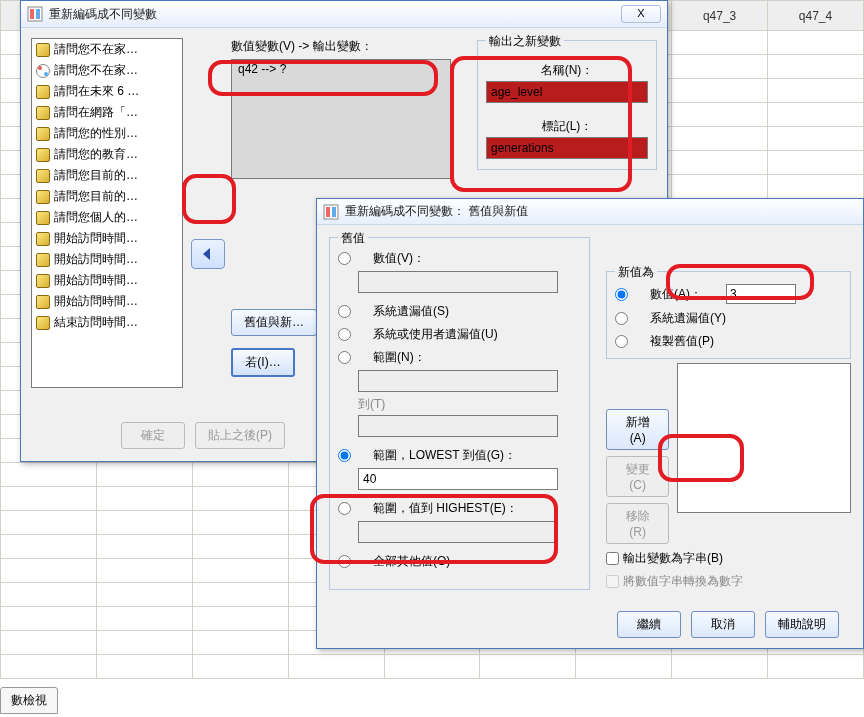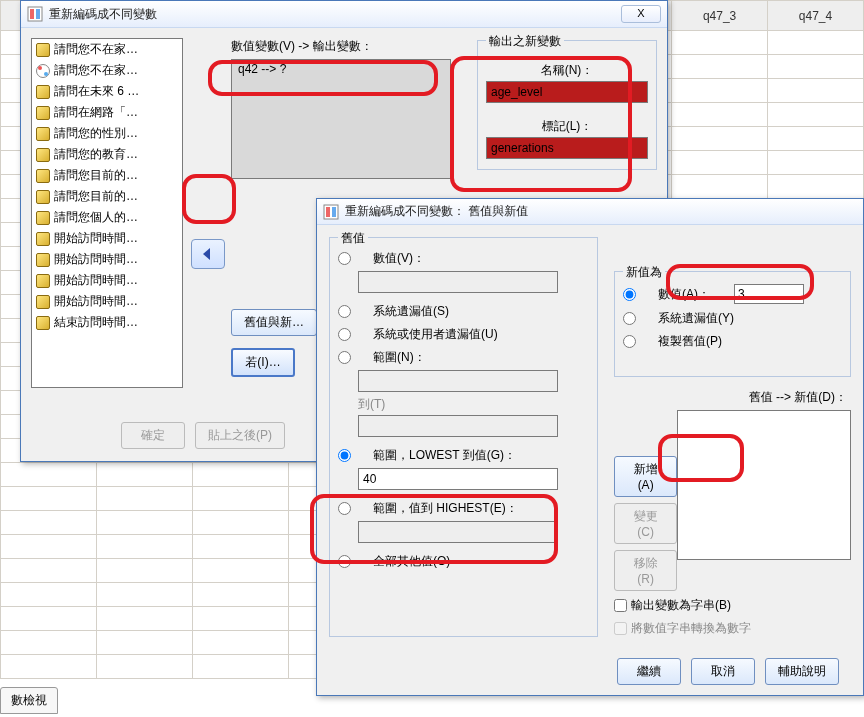--- a/index.html
+++ b/index.html
@@ -548,39 +548,38 @@
         </label>
       <input class="indent-input disabled" disabled="" style="">
 
       <label class="radio-row">
           <input type="radio" name="old" style=""> 
           <span>全部其他值(O)</span>
         </label>
     </div>
 
     <div style="flex:1; display:flex; flex-direction:column;">
-      <div class="fieldset fs-new" style="padding-bottom:24px;margin-top:36px;">
+      <div class="fieldset fs-new" style="padding-bottom:6px;margin-top:36px;">
         <span class="legend">新值為</span>
         <label class="radio-row">
             <input type="radio" name="new" checked="" style=""> 
             <span>數值(A)：</span>
             <input class="small-input" value="3" style="">
           </label>
         <label class="radio-row">
             <input type="radio" name="new" style=""> 
             <span>系統遺漏值(Y)</span>
           </label>
         <label class="radio-row">
             <input type="radio" name="new" style=""> 
             <span>複製舊值(P)</span>
           </label>
       </div>
 
-      <div style="margin-top:12px; text-align:right; padding-right:4px;">舊值 --&gt; 新值(D)：</div>
-      <div style="display:flex; ">
+      <div style="display:flex; gap:8px;">
         <div class="side-btns">
           <span class="btn" style="min-width:54px;">新增(A)</span>
           <span class="btn disabled" style="min-width:54px;">變更(C)</span>
           <span class="btn disabled" style="min-width:54px;">移除(R)</span>
         </div>
         <div class="old-new-box"></div>
       </div>
 
       <label class="chk">
           <input type="checkbox" style=""> 

